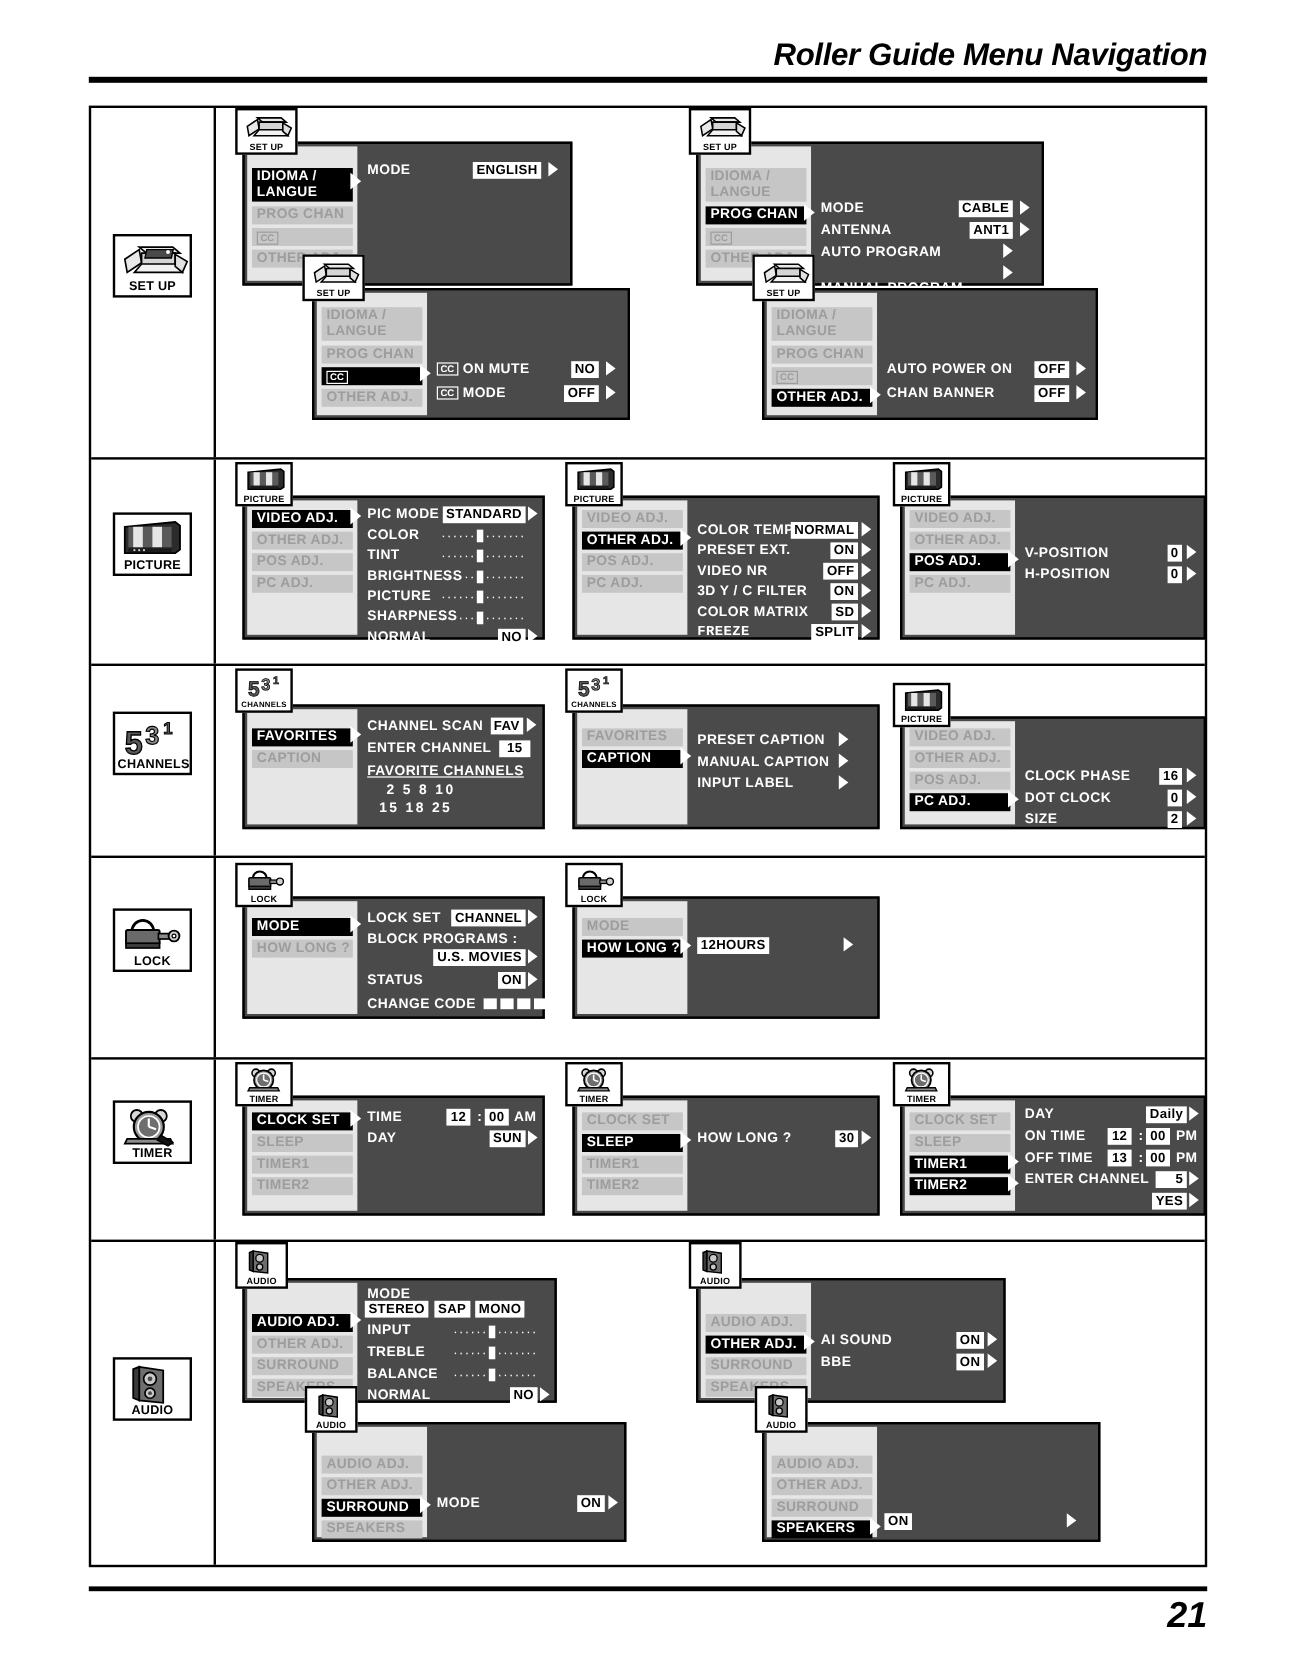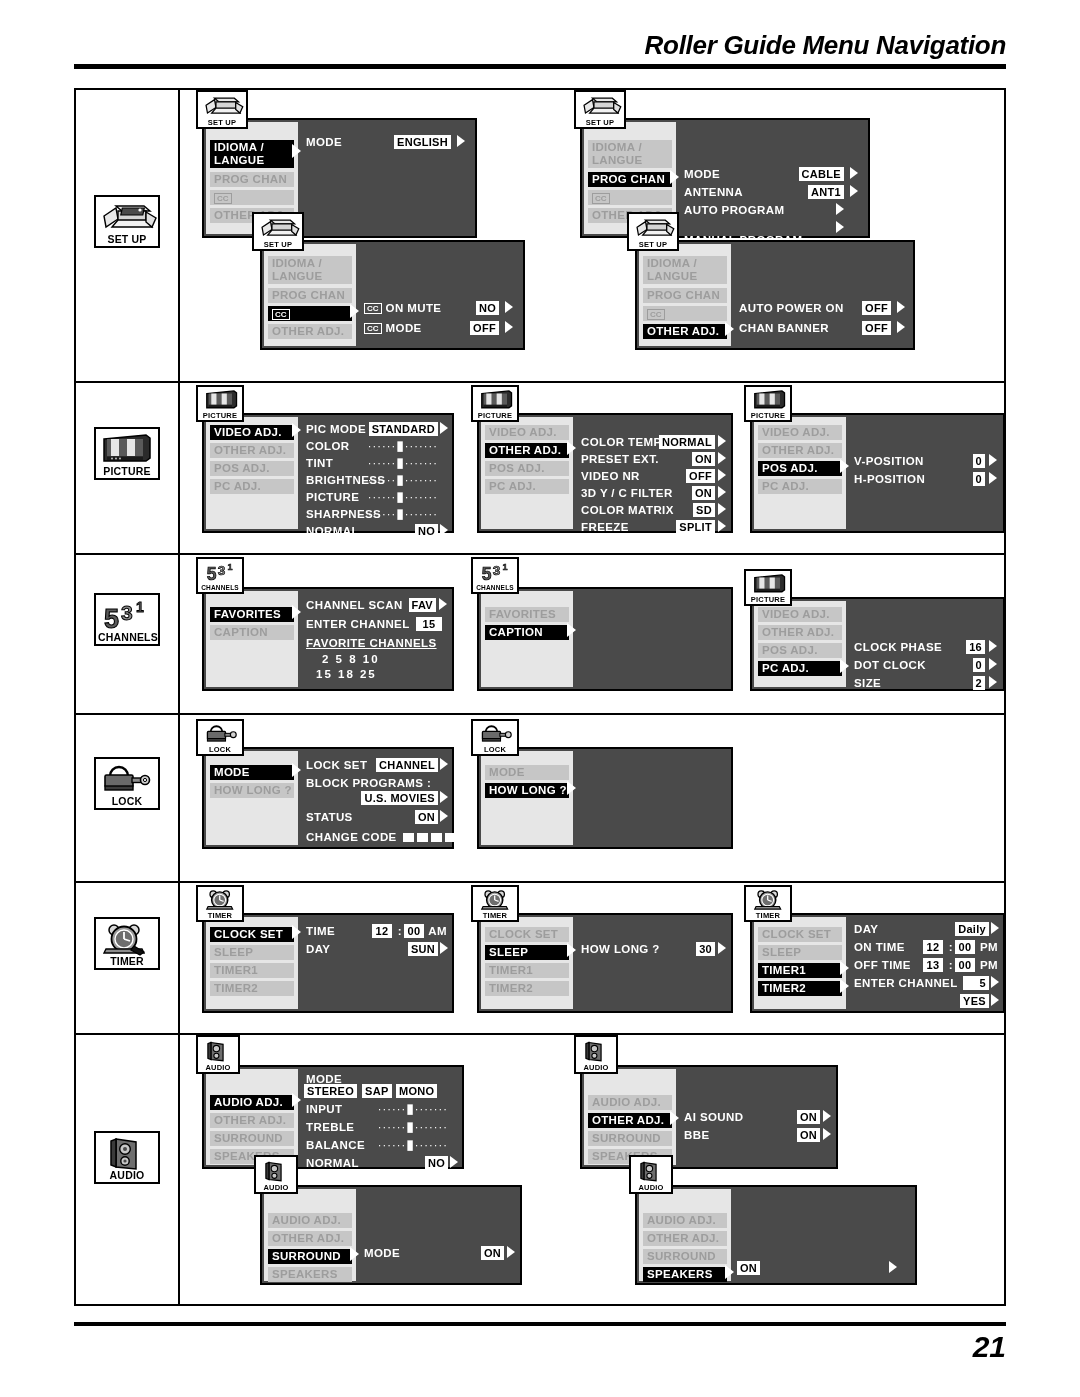--- a/index.html
+++ b/index.html
@@ -433,21 +433,21 @@
             <div class="arr" style="top:52px; right:3px;"></div>
 
             <div class="rw" style="top:68px;">3D Y / C FILTER</div>
             <div class="val" style="top:69px; right:14px;">ON</div>
             <div class="arr" style="top:69px; right:3px;"></div>
 
             <div class="rw" style="top:85px;">COLOR MATRIX</div>
             <div class="val" style="top:86px; right:14px;">SD</div>
             <div class="arr" style="top:86px; right:3px;"></div>
 
-            <div class="rw" style="top:102px;">FREEZE</div>
+            <div class="rw" style="top:102px;font-family:Liberation Mono, monospace;">FREEZE</div>
             <div class="val" style="top:103px; right:14px;text-align:right;">SPLIT</div>
             <div class="arr" style="top:103px; right:3px;"></div>
           </div>
           <div class="ptr" style="left:88px; top:26px;"></div>
         </div>
         <div class="osd-badge" style="left:-6px; top:-28px; width:48px;">
           <span class="glyph">
             <svg width="42" height="22" viewBox="0 0 56 34">
               <polygon points="6,7 48,3 52,6 52,26 48,29 6,29" fill="#2b2b2b" stroke="#000" stroke-width="2"></polygon>
               <rect x="9" y="7" width="36" height="17" fill="#5a5a5a"></rect>
@@ -541,20 +541,30 @@
           </span>
           <span class="cap" style="font-size:6.5px;">CHANNELS</span>
         </div>
       </div>
 
       <div class="osd" style="left:297px; top:32px; width:256px; height:104px;">
         <div class="frame">
           <div class="left">
             <div class="mi dim" style="top:16px;">FAVORITES</div>
             <div class="mi sel" style="top:34px;">CAPTION</div>
+          </div>
+          <div class="right">
+            <div class="rw" style="top:18px;">PRESET CAPTION</div>
+            <div class="arr" style="top:19px; right:22px;"></div>
+
+            <div class="rw" style="top:36px;">MANUAL CAPTION</div>
+            <div class="arr" style="top:37px; right:22px;"></div>
+
+            <div class="rw" style="top:54px;">INPUT LABEL</div>
+            <div class="arr" style="top:55px; right:22px;"></div>
           </div>
           <div class="ptr" style="left:88px; top:34px;"></div>
         </div>
         <div class="osd-badge" style="left:-6px; top:-30px; width:48px;">
           <span class="glyph">
             <svg width="42" height="22" viewBox="0 0 56 34">
               <text x="6" y="30" font-family="Liberation Sans, sans-serif" font-size="27" font-weight="bold" fill="#5a5a5a" stroke="#000" stroke-width="1.1">5</text>
               <text x="23" y="22" font-family="Liberation Sans, sans-serif" font-size="21" font-weight="bold" fill="#8c8c8c" stroke="#000" stroke-width="1">3</text>
               <text x="38" y="14" font-family="Liberation Sans, sans-serif" font-size="14" font-weight="bold" fill="#5a5a5a" stroke="#000" stroke-width="0.8">1</text>
             </svg>
@@ -660,20 +670,24 @@
           </span>
           <span class="cap">LOCK</span>
         </div>
       </div>
 
       <div class="osd" style="left:297px; top:32px; width:256px; height:102px;">
         <div class="frame">
           <div class="left">
             <div class="mi dim" style="top:14px;">MODE</div>
             <div class="mi sel" style="top:32px;">HOW LONG ?</div>
+          </div>
+          <div class="right">
+            <div class="val" style="top:30px; left:8px;">12HOURS</div>
+            <div class="arr" style="top:30px; right:18px;"></div>
           </div>
           <div class="ptr" style="left:88px; top:32px;"></div>
         </div>
         <div class="osd-badge" style="left:-6px; top:-28px; width:48px;">
           <span class="glyph">
             <svg width="42" height="22" viewBox="0 0 56 34">
               <path d="M12 14 A9 9 0 0 1 30 14" fill="none" stroke="#000" stroke-width="2.8"></path>
               <rect x="7" y="13" width="28" height="12" rx="1.5" fill="#6a6a6a" stroke="#000" stroke-width="2"></rect>
               <rect x="7" y="24" width="28" height="4" fill="#3c3c3c" stroke="#000" stroke-width="1.6"></rect>
               <rect x="34" y="16" width="13" height="4.5" fill="#8c8c8c" stroke="#000" stroke-width="1.6"></rect>

